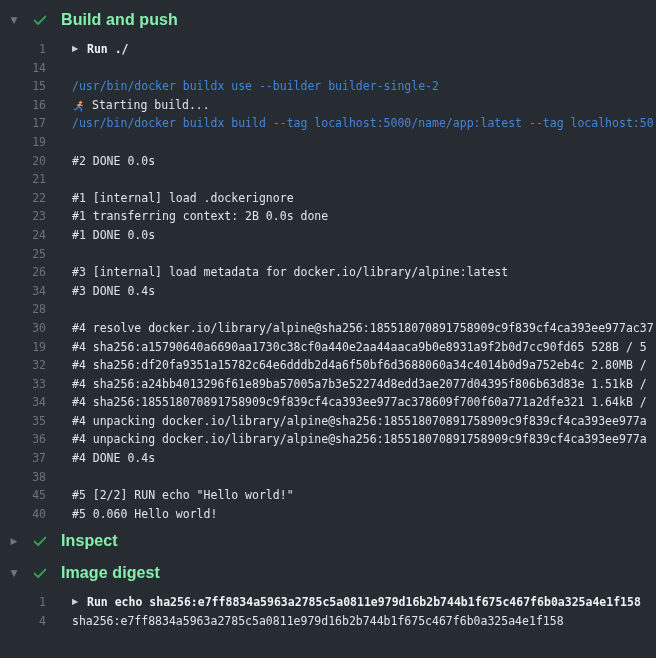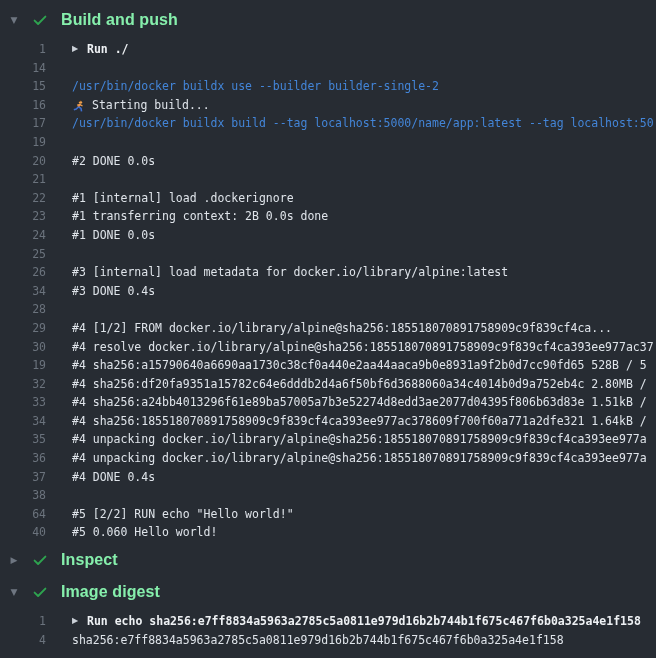--- a/index.html
+++ b/index.html
@@ -138,24 +138,20 @@
   <div class="log-line">
     <a class="line-num">34</a>
     <span class="line-body">#3 DONE 0.4s</span>
   </div>
 
   <div class="log-line">
     <a class="line-num">28</a>
     <span class="line-body"></span>
   </div>
 
-  <div class="log-line">
-    <a class="line-num">29</a>
-    <span class="line-body">#4 [1/2] FROM docker.io/library/alpine@sha256:185518070891758909c9f839cf4ca...</span>
-  </div>
 
   <div class="log-line">
     <a class="line-num">30</a>
     <span class="line-body">#4 resolve docker.io/library/alpine@sha256:185518070891758909c9f839cf4ca393ee977ac37</span>
   </div>
 
   <div class="log-line">
     <a class="line-num">19</a>
     <span class="line-body">#4 sha256:a15790640a6690aa1730c38cf0a440e2aa44aaca9b0e8931a9f2b0d7cc90fd65 528B / 5</span>
   </div>
@@ -189,21 +185,21 @@
     <a class="line-num">37</a>
     <span class="line-body">#4 DONE 0.4s</span>
   </div>
 
   <div class="log-line">
     <a class="line-num">38</a>
     <span class="line-body"></span>
   </div>
 
   <div class="log-line">
-    <a class="line-num">64</a>
+    <a class="line-num">45</a>
     <span class="line-body">#5 [2/2] RUN echo "Hello world!"</span>
   </div>
 
   <div class="log-line">
     <a class="line-num">40</a>
     <span class="line-body">#5 0.060 Hello world!</span>
   </div>
 </div>
   </div>
 

